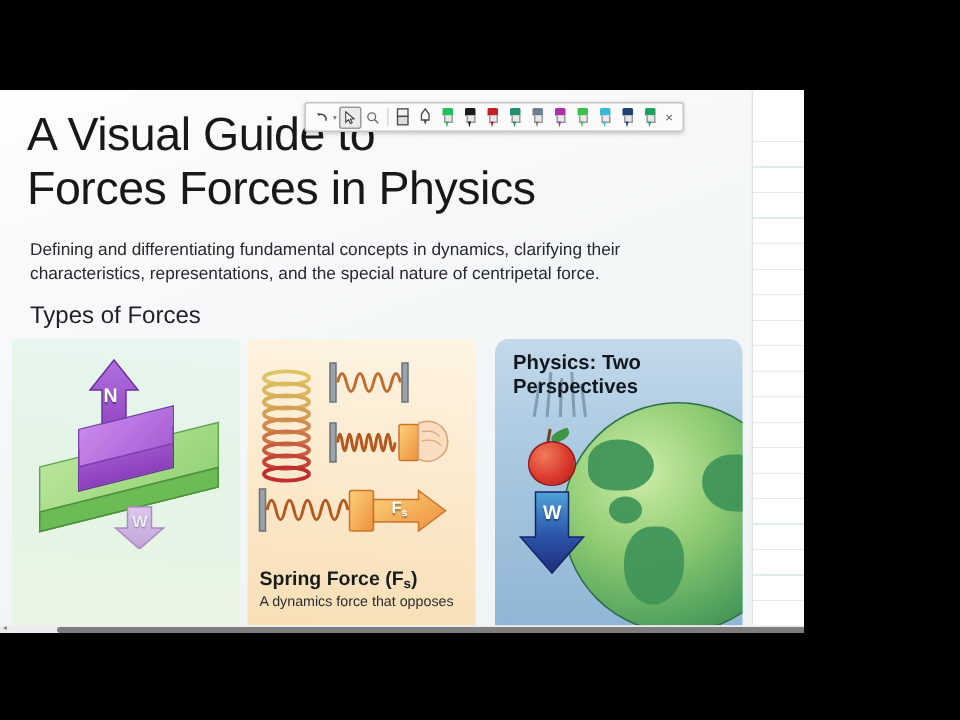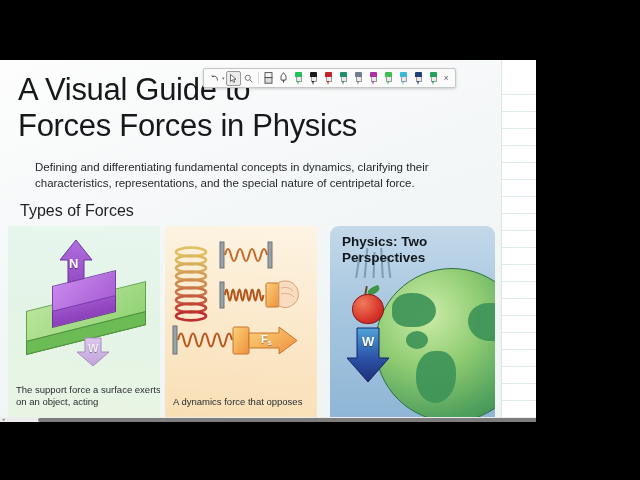--- a/index.html
+++ b/index.html
@@ -44,21 +44,21 @@
   .slide-title {
     position: absolute; left: 18px; top: 12px;
     width: 470px;
     font-size: 31px;
     line-height: 36px;
     font-weight: 400;
     color: #17181a;
     letter-spacing: -0.3px;
   }
   .slide-sub {
-    position: absolute; left: 35px; top: 100px;
+    position: absolute; left: 20px; top: 100px;
     width: 440px;
     font-size: 11.5px;
     line-height: 15.5px;
     color: #25282c;
   }
   .section-head {
     position: absolute; left: 20px; top: 142px;
     font-size: 16px;
     color: #1d2024;
     font-weight: 400;
@@ -338,21 +338,20 @@
           <div class="nf-plate"></div>
           <div class="nf-plate-side"></div>
           <div class="nf-box-front"></div>
           <div class="nf-box-top"></div>
           <svg width="152" height="132" style="position:absolute;left:0;top:0;pointer-events:none">
             <polygon points="77,104 93,104 93,118 101,118 85,132 69,118 77,118" fill="url(#gW)" stroke="#a98cc4" stroke-width="1"></polygon>
           </svg>
           <div class="arrow-label" style="left:61px; top:22px; font-size:13px;">N</div>
           <div class="arrow-label" style="left:80px; top:108px; font-size:11px; color:#f2eef8;">W</div>
         </div>
-        <div class="card-desc">The support force a surface exerts on an object, acting</div>
       </div>
 
       <div class="card" id="card-spring">
         <div class="sp-stage">
           <svg width="152" height="152" style="position:absolute;left:0;top:0">
             <defs>
               <linearGradient id="coilV" x1="0" y1="0" x2="0" y2="1">
                 <stop offset="0%" stop-color="#e3c76a"></stop>
                 <stop offset="55%" stop-color="#d99a4e"></stop>
                 <stop offset="100%" stop-color="#c0392b"></stop>
@@ -389,20 +388,21 @@
             <path d="M116 64 q9 -2 13 3" fill="none" stroke="#dba57c" stroke-width="0.8"></path>
 
             <rect x="8" y="96" width="4" height="28" fill="#9aa3ab" stroke="#6b7378"></rect>
             <path d="M13 110 q3 -13 6 0 q3 13 6 0 q3 -13 6 0 q3 13 6 0 q3 -13 6 0 q3 13 6 0
                      q3 -13 6 0 q3 13 6 0 q3 -13 6 0" fill="none" stroke="#b5581f" stroke-width="2"></path>
             <rect x="68" y="97" width="16" height="27" rx="1.5" fill="url(#blk)" stroke="#c9742c"></rect>
             <polygon points="84,103 114,103 114,97 132,110.5 114,124 114,118 84,118" fill="url(#blk)" stroke="#c9742c" stroke-width="1"></polygon>
           </svg>
           <div class="arrow-label" style="left:96px; top:103px; font-size:11px;"><span>F</span><span style="font-size:7px;vertical-align:-2px">s</span></div>
         </div>
+        <div class="card-title"><span>Spring Force (F</span><span class="sub">s</span><span>)</span></div>
         <div class="card-desc">A dynamics force that opposes</div>
       </div>
 
       <div class="card" id="card-gravity">
         <div class="gv-stage">
           <div class="earth">
             <div class="land" style="left:16px; top:24px; width:44px; height:34px;"></div>
             <div class="land" style="left:30px; top:62px; width:22px; height:18px; border-radius:50%;"></div>
             <div class="land" style="left:40px; top:82px; width:40px; height:52px; border-radius:48% 42% 55% 50%;"></div>
             <div class="land" style="left:92px; top:34px; width:42px; height:38px; border-radius:50% 45% 40% 55%;"></div>

